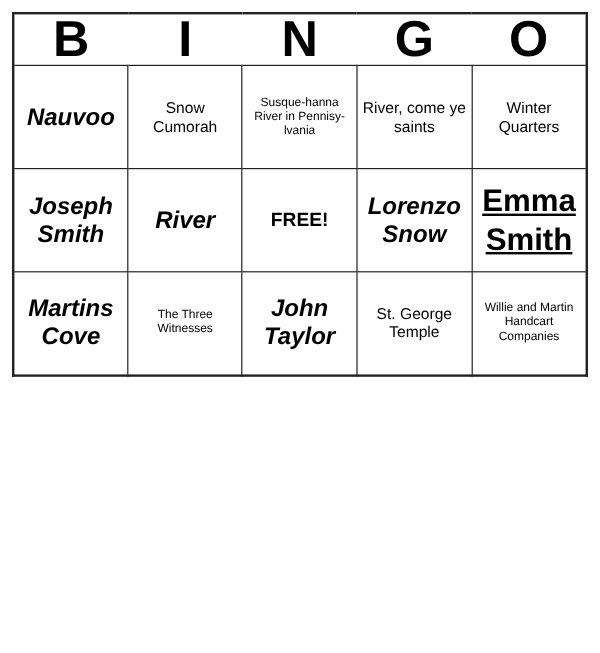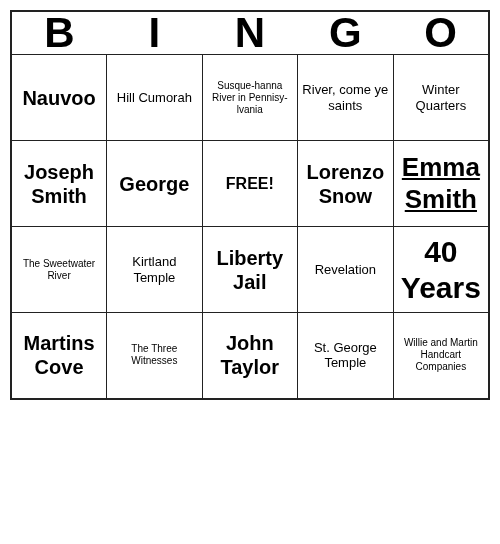--- a/index.html
+++ b/index.html
@@ -35,21 +35,21 @@
       border: 1.5px solid #222;
       width: 96px;
       height: 86px;
       text-align: center;
       vertical-align: middle;
       padding: 3px;
       line-height: 1.2;
     }
     .cell-small { font-size: 10px; }
     .cell-medium { font-size: 13px; }
-    .cell-large { font-size: 20px; font-weight: bold; }
+    .cell-large { font-size: 20px; font-weight: bold; font-style: italic; }
     .cell-xlarge { font-size: 26px; font-weight: bold; text-decoration: underline; }
     .cell-free { font-size: 16px; font-weight: bold; }
     .cell-40years { font-size: 30px; font-weight: bold; }
   </style>
 </head>
 <body>
 
 <div class="bingo-title">
 </div>
 
@@ -59,38 +59,31 @@
     <th class="bingo-letter">B</th>
         <th class="bingo-letter">I</th>
         <th class="bingo-letter">N</th>
         <th class="bingo-letter">G</th>
         <th class="bingo-letter">O</th>
       </tr>
   </thead>
   <tbody id="grid-body">
   <tr>
         <td class="cell-large">Nauvoo</td>
-        <td class="cell-medium">Hill Cumorah</td>
+        <td class="cell-medium">Snow Cumorah</td>
         <td class="cell-small">Susque-hanna River in Pennisy-lvania</td>
         <td class="cell-medium">River, come ye saints</td>
         <td class="cell-medium">Winter Quarters</td>
       </tr>
       <tr>
         <td class="cell-large">Joseph Smith</td>
-        <td class="cell-large">George</td>
+        <td class="cell-large">River</td>
         <td class="cell-free">FREE!</td>
         <td class="cell-large">Lorenzo Snow</td>
         <td class="cell-xlarge">Emma Smith</td>
-      </tr>
-      <tr>
-        <td class="cell-small">The Sweetwater River</td>
-        <td class="cell-medium">Kirtland Temple</td>
-        <td class="cell-large">Liberty Jail</td>
-        <td class="cell-medium">Revelation</td>
-        <td class="cell-40years">40 Years</td>
       </tr>
       <tr>
         <td class="cell-large">Martins Cove</td>
         <td class="cell-small">The Three Witnesses</td>
         <td class="cell-large">John Taylor</td>
         <td class="cell-medium">St. George Temple</td>
         <td class="cell-small">Willie and Martin Handcart Companies</td>
       </tr>
     </tbody>
 </table>

